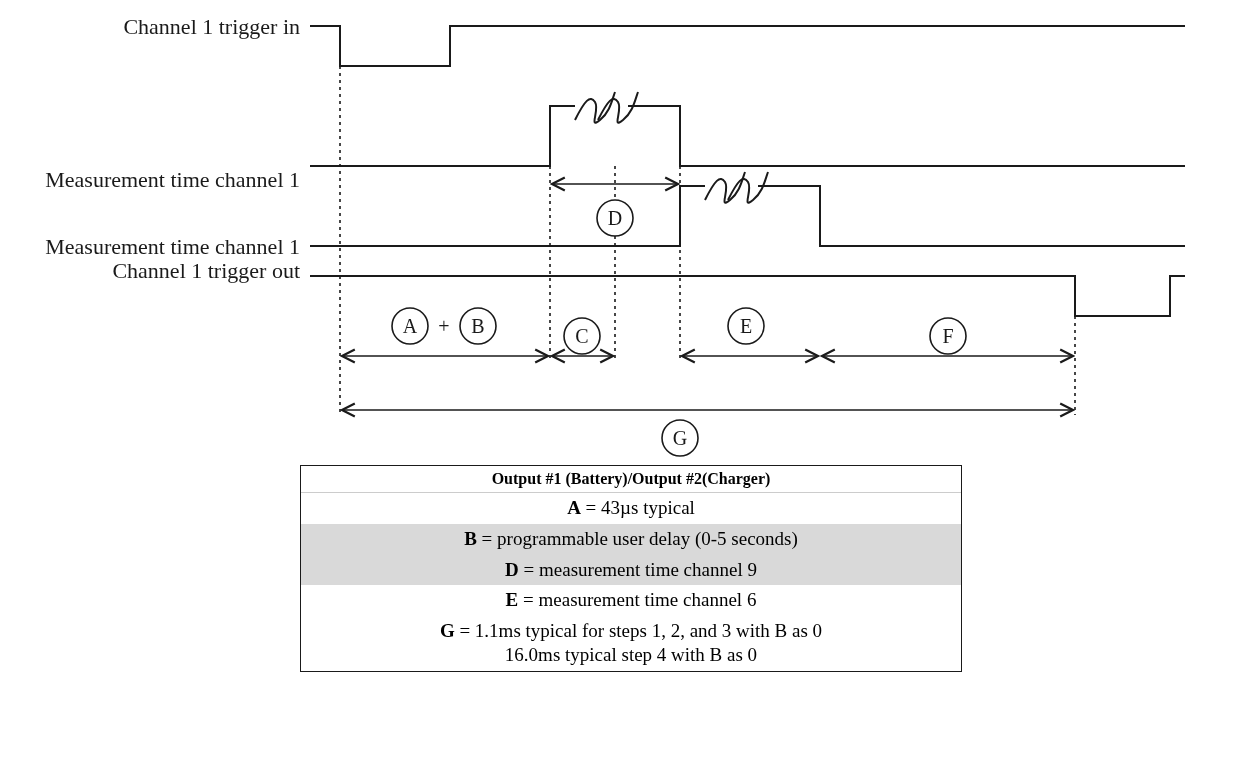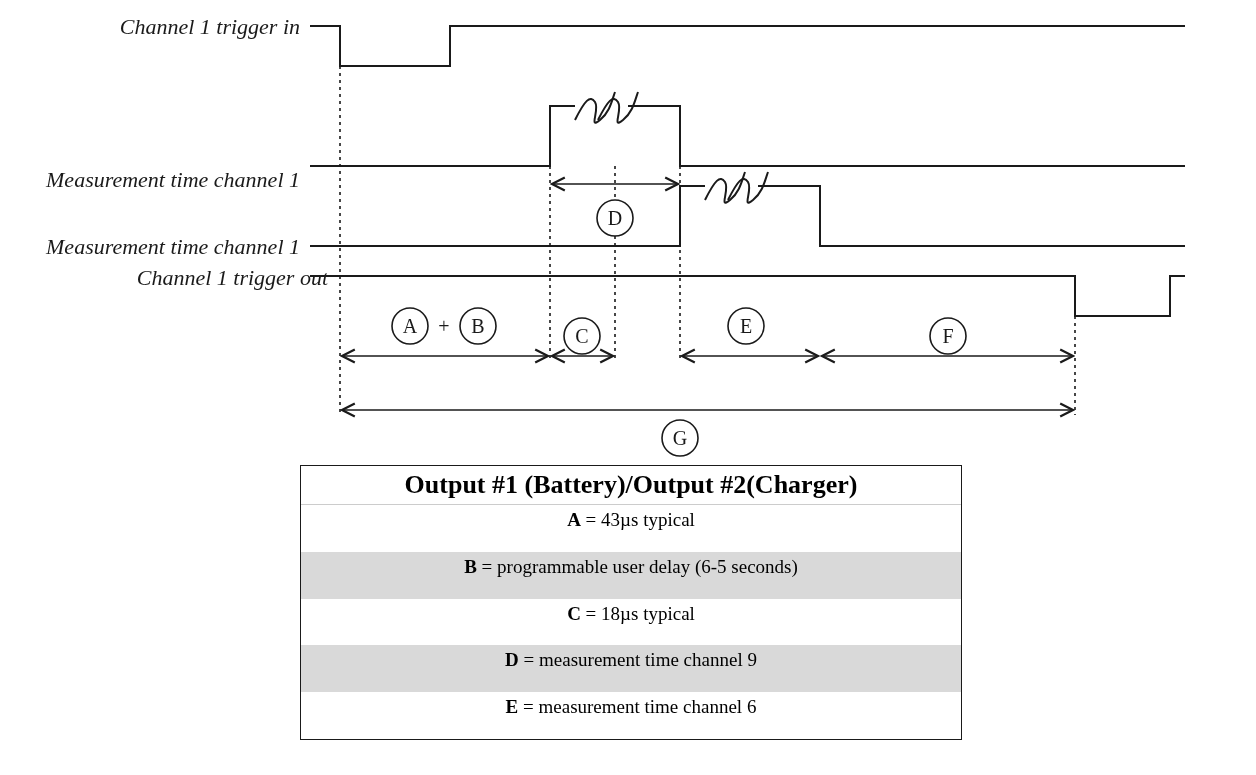--- a/index.html
+++ b/index.html
@@ -9,66 +9,65 @@
     font-family: "Times New Roman", Times, serif;
     width: 1256px;
     height: 775px;
     position: relative;
   }
   .label {
     position: absolute;
     color: #1a1a1a;
     font-size: 22px;
     text-align: right;
-    font-style: italic;
   }
   svg.diagram {
     position: absolute;
     left: 0;
     top: 0;
   }
   .circle-letter {
     font-family: "Times New Roman", serif;
     font-size: 20px;
     fill: #1a1a1a;
   }
   .table-wrap {
     position: absolute;
     left: 300px;
     top: 465px;
     width: 660px;
     border: 1px solid #1a1a1a;
   }
   .table-header {
     font-weight: bold;
-    font-size: 26px;
+    font-size: 16px;
     text-align: center;
     padding: 4px 0;
     border-bottom: 1px solid #ccc;
   }
   .table-row {
     font-size: 19px;
     text-align: center;
-    padding: 3px 0 20px 0;
+    padding: 3px 0 4px 0;
     line-height: 1.25;
   }
   .table-row.shade {
     background: #d9d9d9;
   }
   .table-row .key {
     font-weight: bold;
   }
 </style>
 </head>
 <body>
 
 <div class="label" style="left:0; top:14px;  width:300px;">Channel 1 trigger in</div>
 <div class="label" style="left:0; top:167px; width:300px;">Measurement time channel 1</div>
 <div class="label" style="left:0; top:234px; width:300px;">Measurement time channel 1</div>
-<div class="label" style="left:0; top:265px; width:300px;margin-left:28px;">Channel 1 trigger out</div>
+<div class="label" style="left:0; top:258px; width:300px;">Channel 1 trigger out</div>
 
 <svg class="diagram" width="1256" height="470">
   <defs>
     <marker id="arrL" markerWidth="10" markerHeight="10" refX="1" refY="5" orient="auto">
       <path d="M9,1 L1,5 L9,9" fill="none" stroke="#1a1a1a" stroke-width="1.4"></path>
     </marker>
     <marker id="arrR" markerWidth="10" markerHeight="10" refX="9" refY="5" orient="auto">
       <path d="M1,1 L9,5 L1,9" fill="none" stroke="#1a1a1a" stroke-width="1.4"></path>
     </marker>
   </defs>
@@ -141,17 +140,20 @@
     <text x="615" y="218">D</text>
     <text x="746" y="326">E</text>
     <text x="948" y="336">F</text>
     <text x="680" y="438">G</text>
   </g>
 </svg>
 
 <div class="table-wrap">
   <div class="table-header">Output #1 (Battery)/Output #2(Charger)</div>
   <div class="table-row"><span class="key">A</span><span> = 43µs typical</span></div>
-  <div class="table-row shade"><span class="key">B</span><span> = programmable user delay (6-5 seconds)</span></div>
-  <div class="table-row"><span class="key">C</span><span> = 18µs typical</span></div>
+  <div class="table-row shade"><span class="key">B</span><span> = programmable user delay (0-5 seconds)</span></div>
   <div class="table-row shade"><span class="key">D</span><span> = measurement time channel 9</span></div>
   <div class="table-row"><span class="key">E</span><span> = measurement time channel 6</span></div>
+  <div class="table-row">
+    <span class="key">G</span><span> = 1.1ms typical for steps 1, 2, and 3 with B as 0</span><br>
+    <span>16.0ms typical step 4 with B as 0</span>
+  </div>
 </div>
 
 </body></html>

